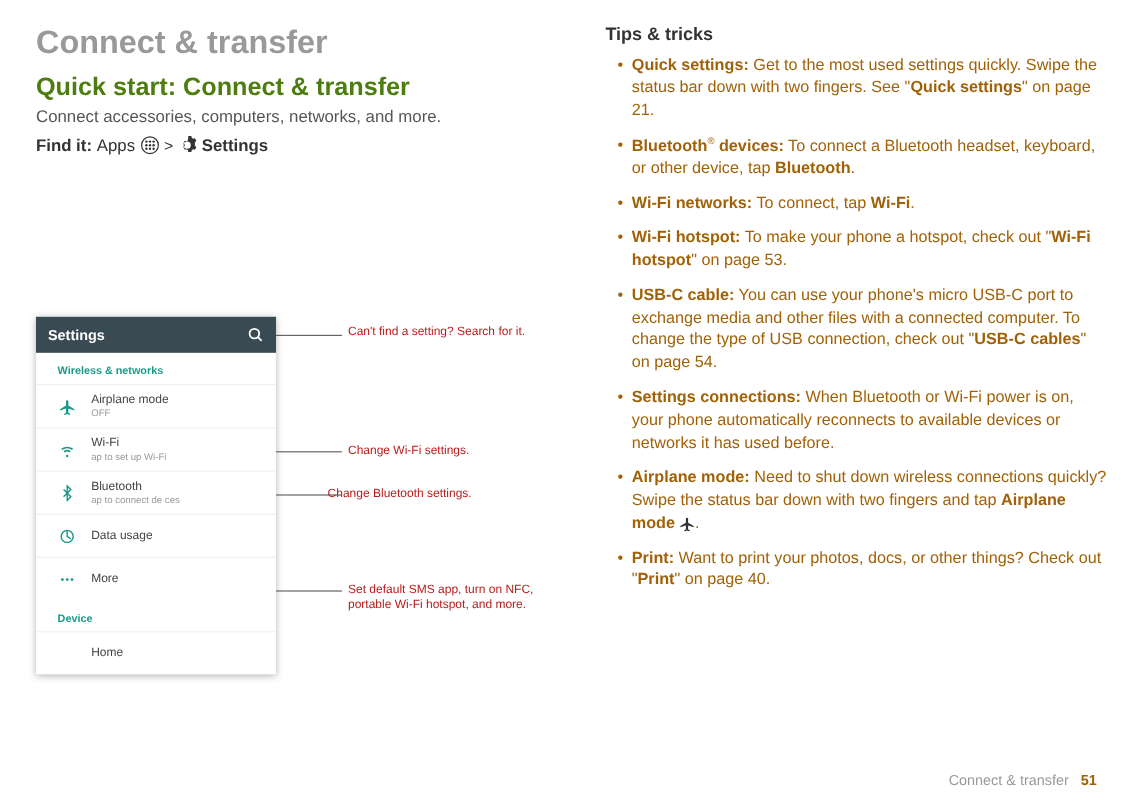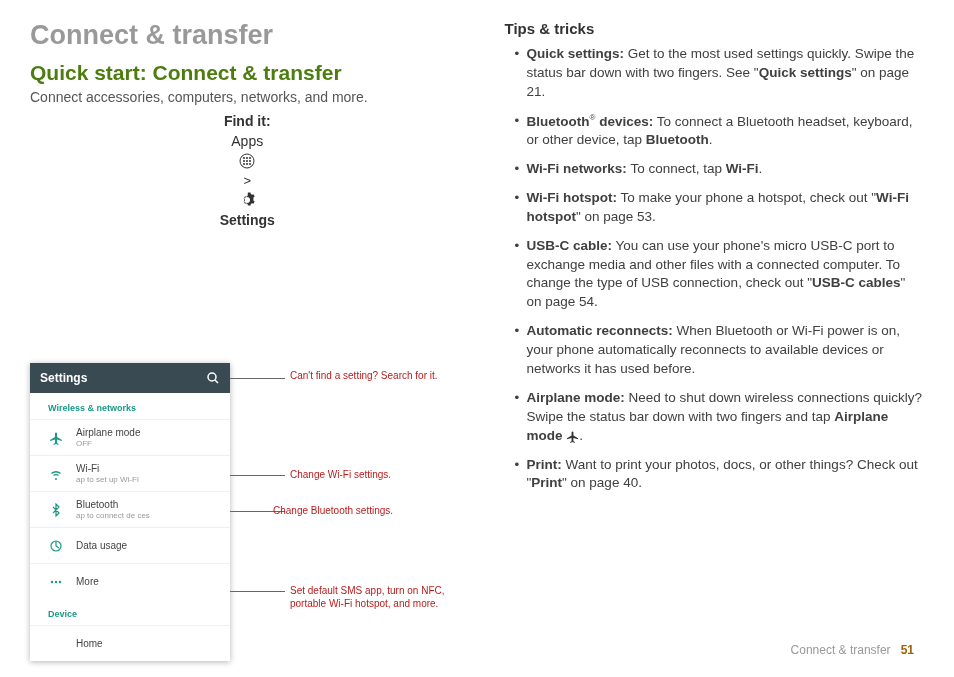--- a/index.html
+++ b/index.html
@@ -39,21 +39,20 @@
     color: #555;
     margin-bottom: 8px;
   }
   .findit {
     font-size: 14px;
     color: #333;
     margin-bottom: 20px;
     display: flex;
     align-items: center;
     gap: 4px;
-    flex-direction: column;
   }
   .findit b { font-weight: bold; }
   .chev { font-size: 13px; }
   .apps-icon, .gear-icon {
     display: inline-flex;
     align-items: center;
   }
   
   .phone-area {
     position: relative;
@@ -132,21 +131,21 @@
   ul.tips {
     list-style: none;
     padding-left: 10px;
   }
   ul.tips li {
     position: relative;
     padding-left: 12px;
     font-size: 13.5px;
     line-height: 1.4;
     margin-bottom: 10px;
-    color: #404040;
+    color: #a16207;
   }
   ul.tips li::before {
     content: "•";
     position: absolute;
     left: 0;
     top: 0;
   }
   .airplane-inline {
     display: inline-flex;
     vertical-align: middle;
@@ -294,21 +293,21 @@
   </div>
 
   <div class="right-col">
     <h3>Tips &amp; tricks</h3>
     <ul class="tips">
       <li><b>Quick settings:</b><span> Get to the most used settings quickly. Swipe the status bar down with two fingers. See "</span><b>Quick settings</b><span>" on page 21.</span></li>
       <li><b>Bluetooth</b><sup style="font-size:8px">®</sup><b> devices:</b><span> To connect a Bluetooth headset, keyboard, or other device, tap </span><b>Bluetooth</b><span>.</span></li>
       <li><b>Wi-Fi networks:</b><span> To connect, tap </span><b>Wi-Fi</b><span>.</span></li>
       <li><b>Wi-Fi hotspot:</b><span> To make your phone a hotspot, check out "</span><b>Wi-Fi hotspot</b><span>" on page 53.</span></li>
       <li><b>USB-C cable:</b><span> You can use your phone's micro USB-C port to exchange media and other files with a connected computer. To change the type of USB connection, check out "</span><b>USB-C cables</b><span>" on page 54.</span></li>
-      <li><b>Automatic reconnects:</b><span> When Bluetooth or Wi-Fi power is on, your phone automatically reconnects to available devices or networks it has used before.</span></li>
+      <li><b>Settings connections:</b><span> When Bluetooth or Wi-Fi power is on, your phone automatically reconnects to available devices or networks it has used before.</span></li>
       <li><b>Airplane mode:</b><span> Need to shut down wireless connections quickly? Swipe the status bar down with two fingers and tap </span><b>Airplane mode</b> <span class="airplane-inline">
             <svg width="13" height="13" viewBox="0 0 14 14">
               <path fill="#333" d="M13 9l-5-3V2.5a1 1 0 00-2 0V6L1 9v1l5-1.5V12l-1.5 1v1L7 13l2.5 1v-1L8 12V8.5L13 10z"></path>
             </svg>
           </span><span>.</span></li>
       <li><b>Print:</b><span> Want to print your photos, docs, or other things? Check out "</span><b>Print</b><span>" on page 40.</span></li>
     </ul>
   </div>
 </div>
 

